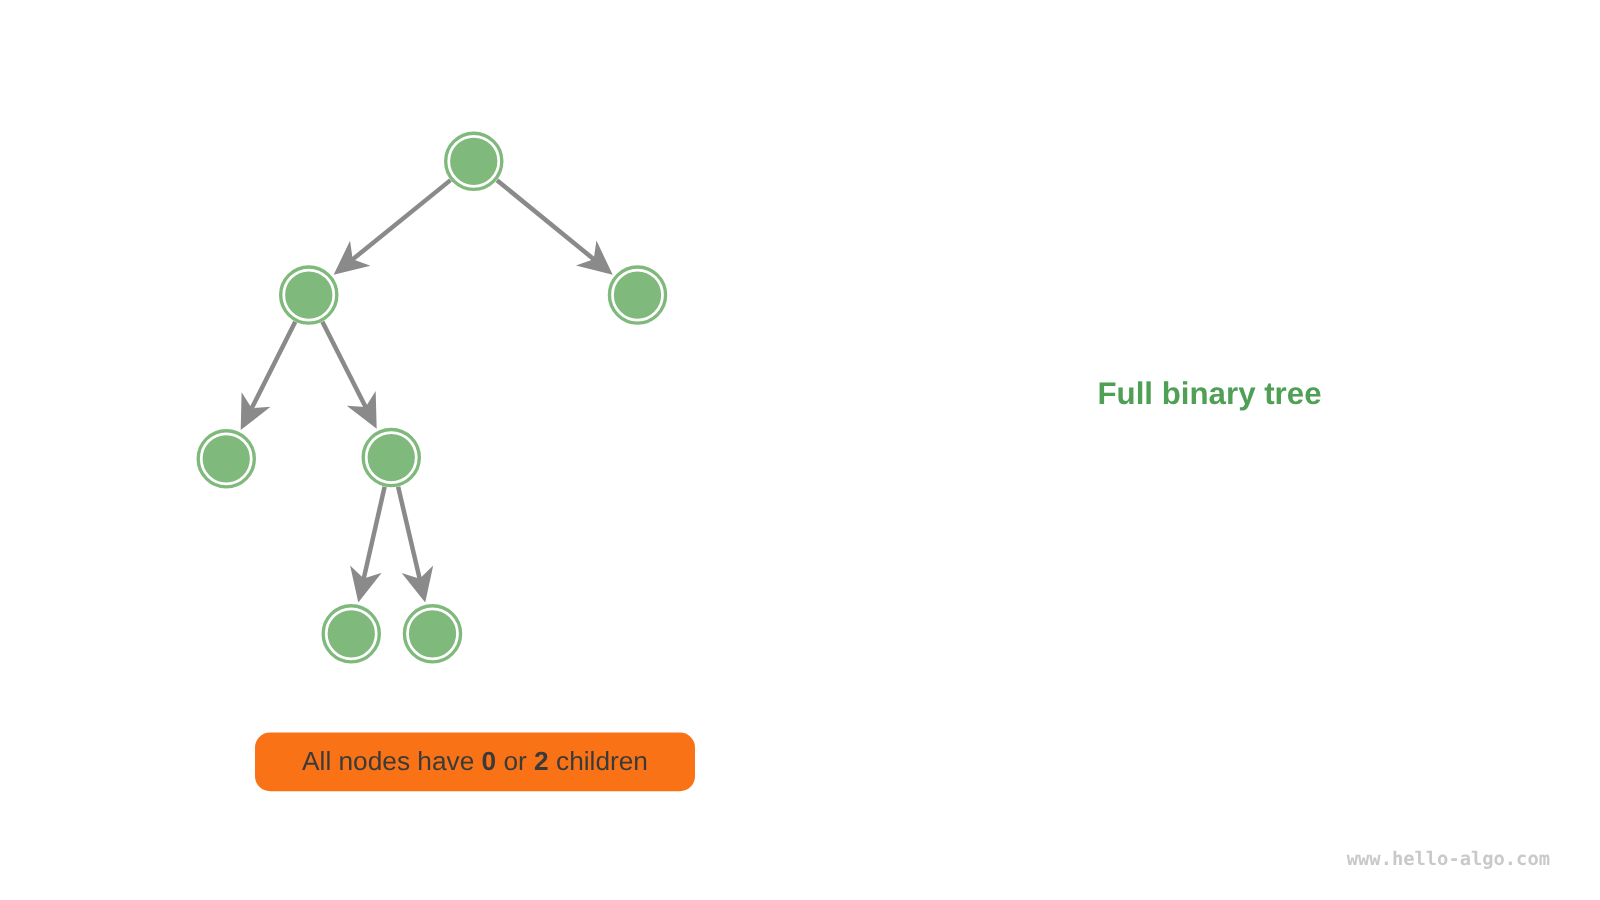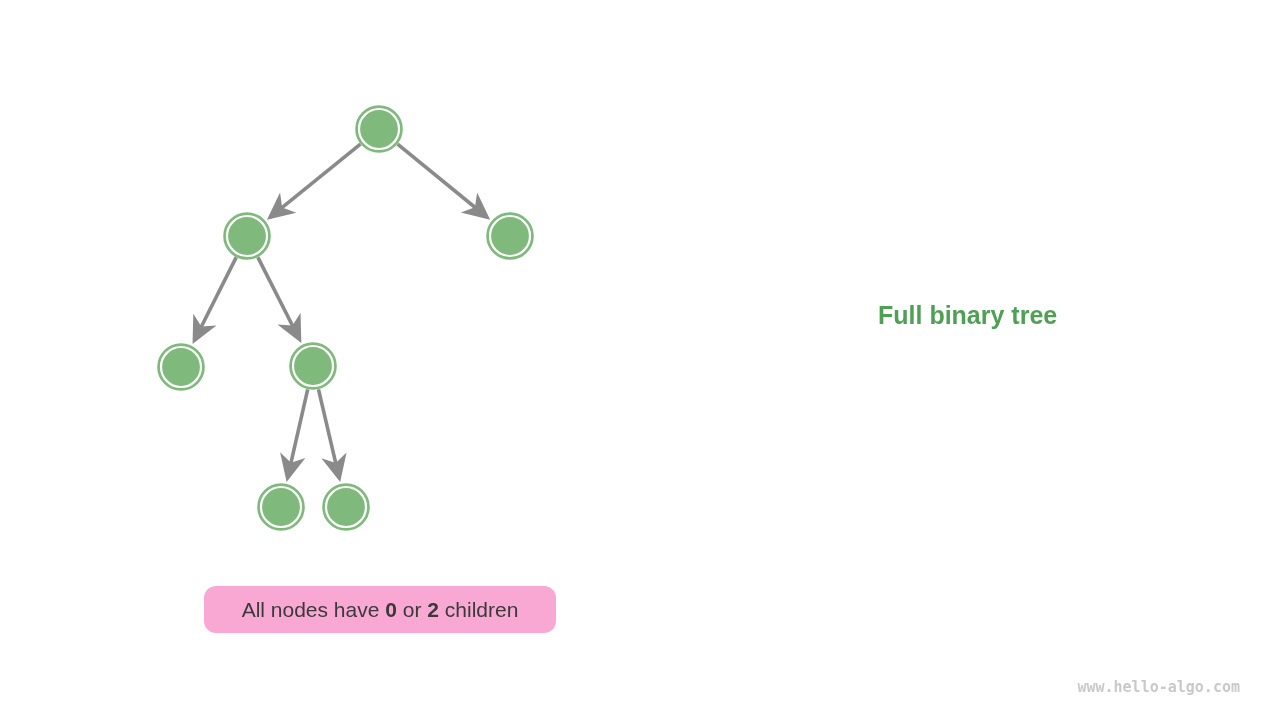--- a/index.html
+++ b/index.html
@@ -96,17 +96,17 @@
         <circle cx="281" cy="507" r="20" fill="none" stroke="#FFFFFF" stroke-width="2.2"></circle>
       </g>
       <g>
         <circle cx="346" cy="507" r="23" fill="#7FB97C" stroke="#7FB97C" stroke-width="1.6"></circle>
         <circle cx="346" cy="507" r="20" fill="none" stroke="#FFFFFF" stroke-width="2.2"></circle>
       </g>
     </svg>
 
   <div class="figure-title" style="color: rgb(79, 160, 85);">Full binary tree</div>
 
-  <div class="caption-box" style="color: rgb(58, 58, 58); background: #f9a8d4;"><span>All nodes have </span><b>0</b><span> or </span><b>2</b><span> children</span></div>
+  <div class="caption-box" style="color: rgb(58, 58, 58); background: #f97316;"><span>All nodes have </span><b>0</b><span> or </span><b>2</b><span> children</span></div>
 
   <div class="watermark" style="color: rgb(201, 201, 201);">www.hello-algo.com</div>
 
 </div>
 
 </body></html>

